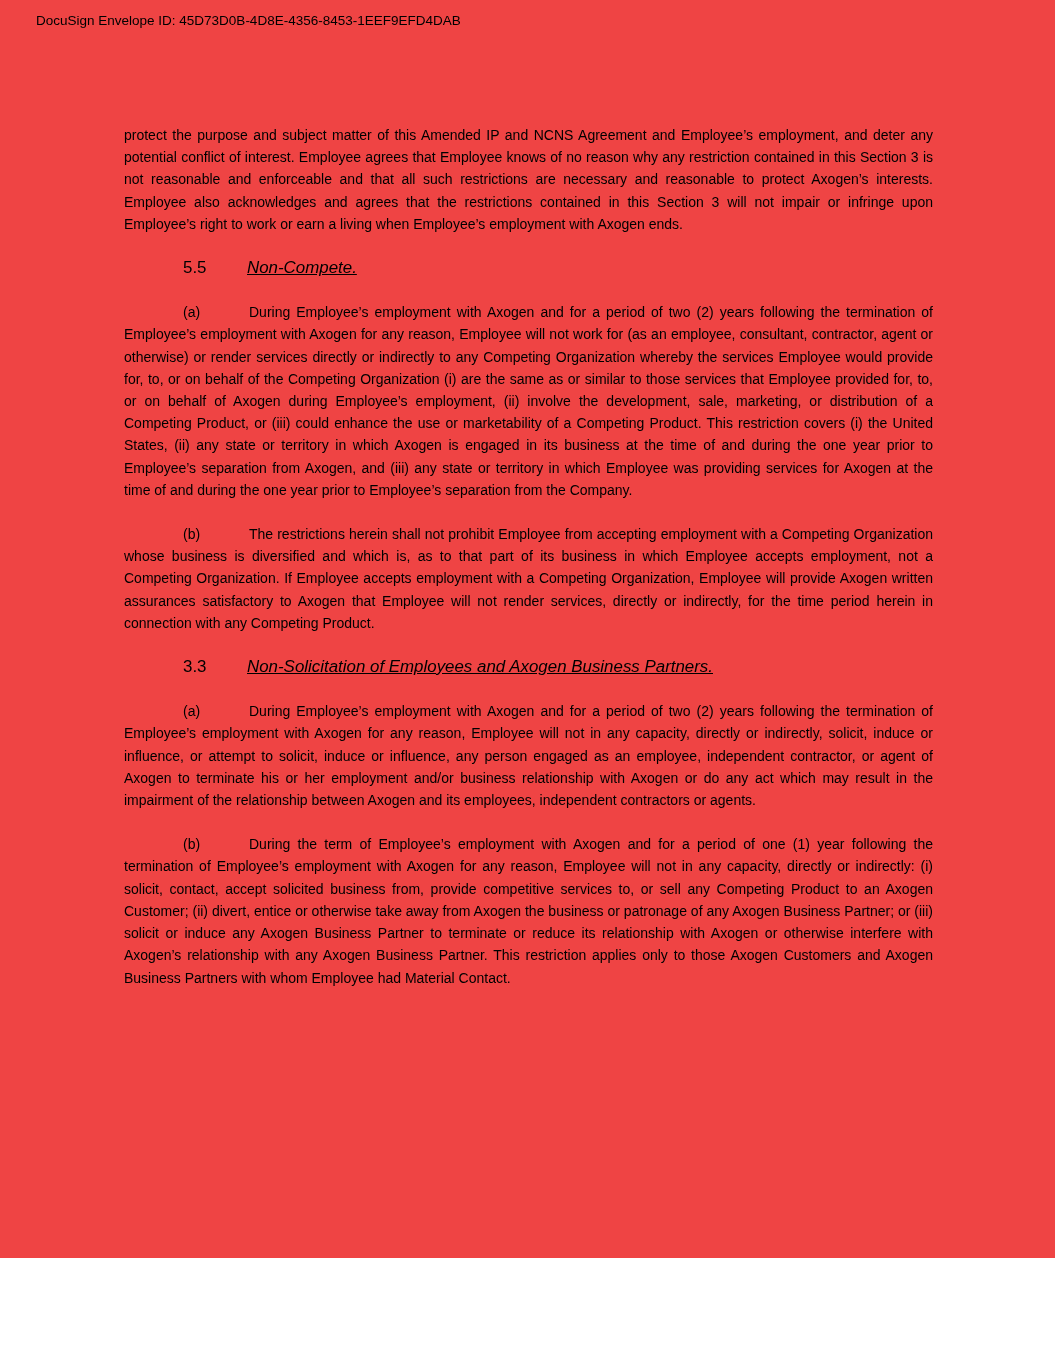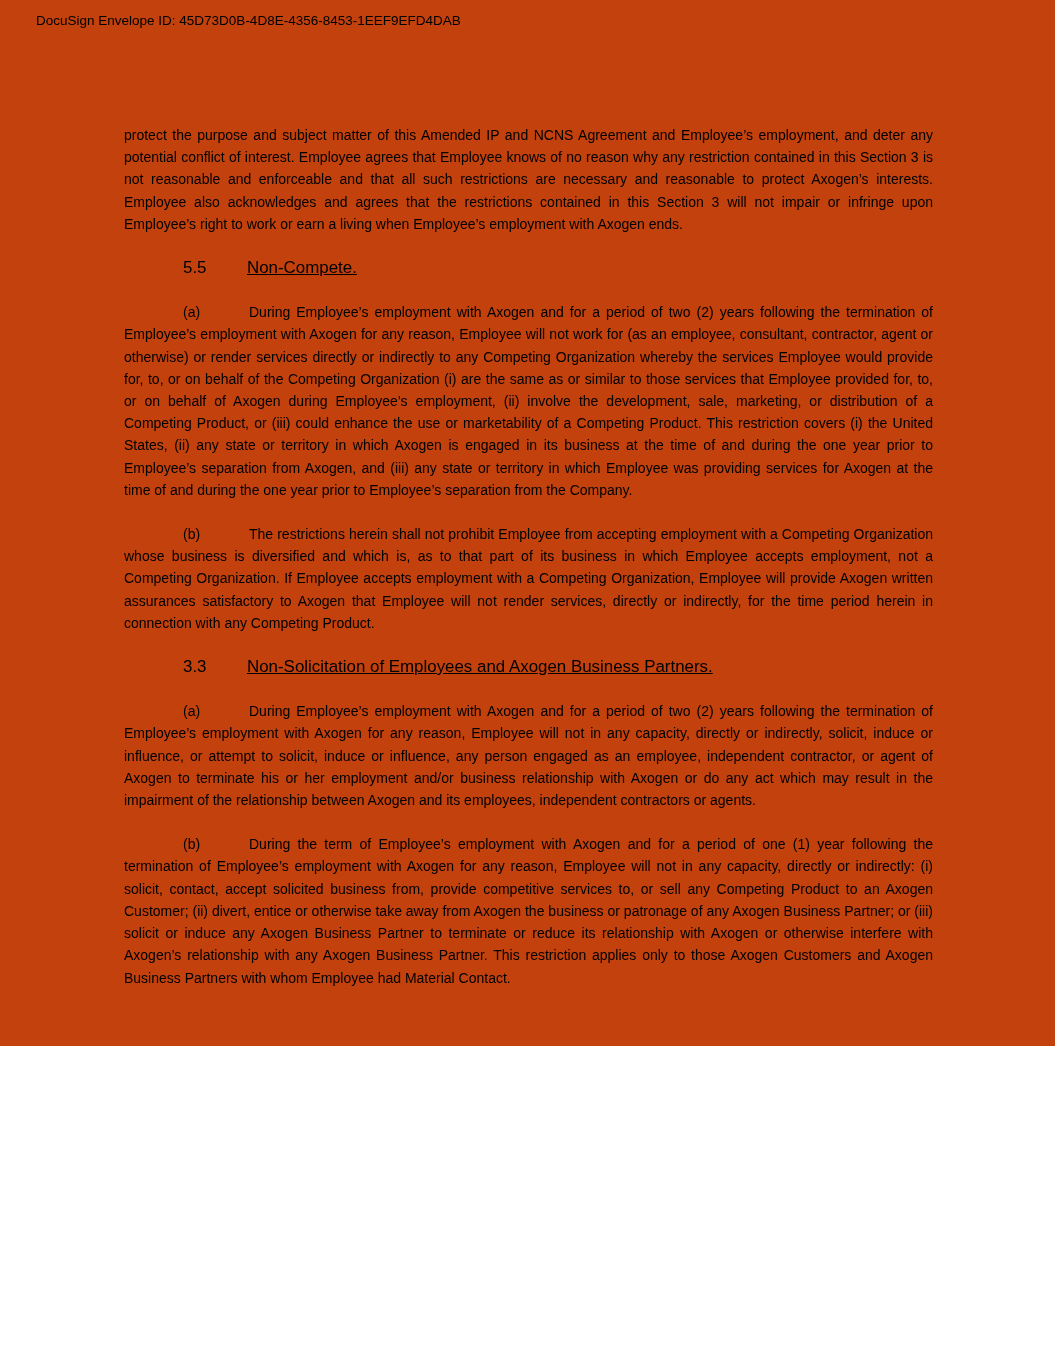--- a/index.html
+++ b/index.html
@@ -1,20 +1,20 @@
 <!DOCTYPE html>
 <html><head>
 <meta charset="utf-8">
 <style>
   html, body { margin: 0; padding: 0; background: #ffffff; }
   .page {
     position: relative;
     width: 1055px;
-    height: 1046px;
-    background: #c2410c;
+    height: 1258px;
+    background: #ef4444;
     color: #000000;
     font-family: "Liberation Sans", sans-serif;
     overflow: hidden;
   }
   .docusign-header {
     position: absolute;
     top: 13px;
     left: 36px;
     font-size: 13.5px;
     color: #000000;
@@ -39,20 +39,21 @@
     text-indent: 59px;
     text-align: left;
   }
   .sec-num {
     display: inline-block;
     width: 64px;
     text-indent: 0;
   }
   .sec-title {
     text-decoration: underline;
+    font-style: italic;
   }
   .sub {
     text-indent: 59px;
   }
   .sub-label {
     display: inline-block;
     width: 66px;
     text-indent: 0;
   }
   .footer-label {

